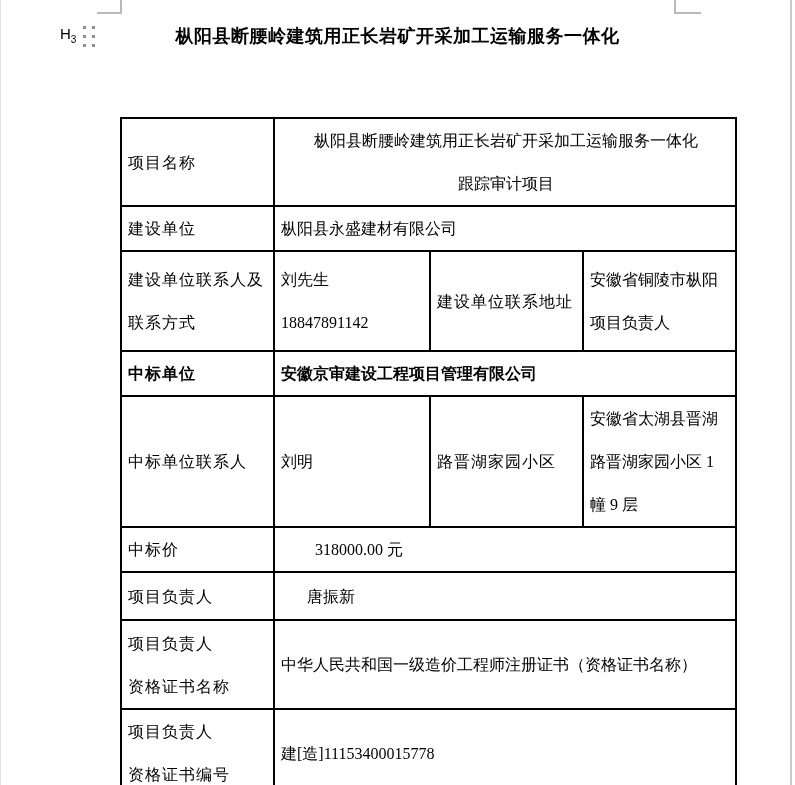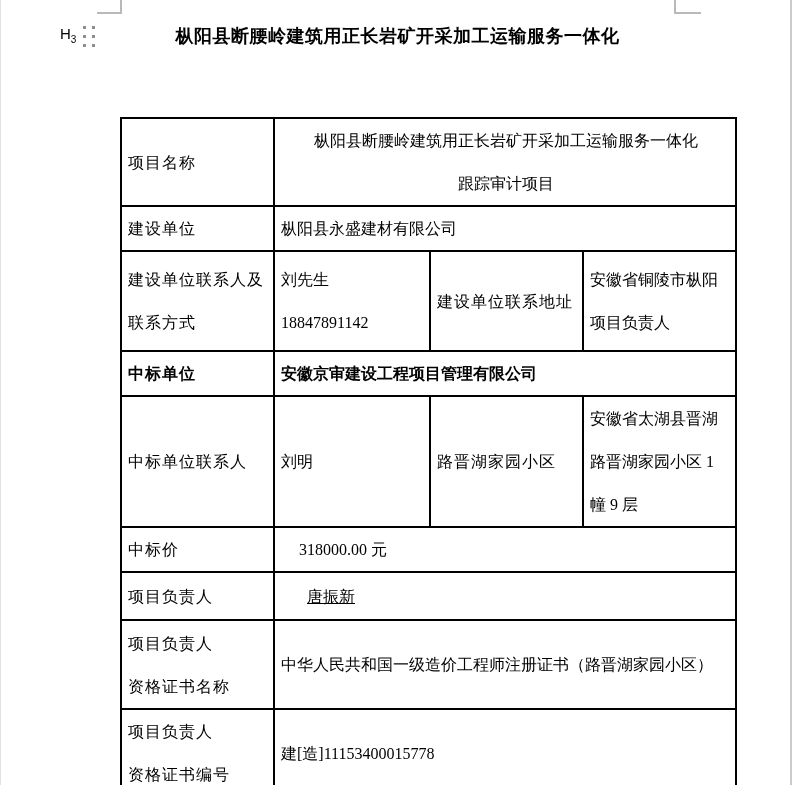--- a/index.html
+++ b/index.html
@@ -27,22 +27,22 @@
   
   .doc-title{position:absolute;left:0;top:13px;width:795px;text-align:center;
     font-size:18px;font-weight:bold;line-height:46px;letter-spacing:0.5px;}
   
   table.doc{position:absolute;left:120px;top:117px;width:615px;
     border-collapse:collapse;table-layout:fixed;}
   td{border:2px solid #000;vertical-align:middle;overflow:hidden;
      padding:0 4px 0 6px;font-size:16px;line-height:43px;white-space:pre-line;}
   td.lbl{letter-spacing:1px;}
   td.center{text-align:center;}
-  td.ind-price{padding-left:24px;margin-top:37px;}
-  td.ind-name{padding-left:32px;text-decoration:underline;}
+  td.ind-price{padding-left:40px;margin-top:37px;}
+  td.ind-name{padding-left:32px;}
   tr.r1{height:87px;} tr.r2{height:43px;} tr.r3{height:100px;margin-left:8px;}
   tr.r4{height:44px;font-weight:bold;} tr.r5{height:129px;} tr.r6{height:42px;}
   tr.r7{height:48px;} tr.r8{height:89px;} tr.r9{height:83px;}
 </style>
 </head>
 <body>
 
 <div class="edge-left"></div>
 <div class="edge-right"></div>
 <div class="crop-left"></div>
@@ -105,21 +105,21 @@
     <td class="lbl">中标价</td>
     <td colspan="3" class="ind-price">318000.00 元</td>
   </tr>
   <tr class="r7">
     <td class="lbl">项目负责人</td>
     <td colspan="3" class="ind-name">唐振新</td>
   </tr>
   <tr class="r8">
     <td class="lbl">项目负责人
 资格证书名称</td>
-    <td colspan="3">中华人民共和国一级造价工程师注册证书（路晋湖家园小区）</td>
+    <td colspan="3">中华人民共和国一级造价工程师注册证书（资格证书名称）</td>
   </tr>
   <tr class="r9">
     <td class="lbl">项目负责人
 资格证书编号</td>
     <td colspan="3">建[造]11153400015778</td>
   </tr>
 </tbody>
   </table>
 
 </body></html>

